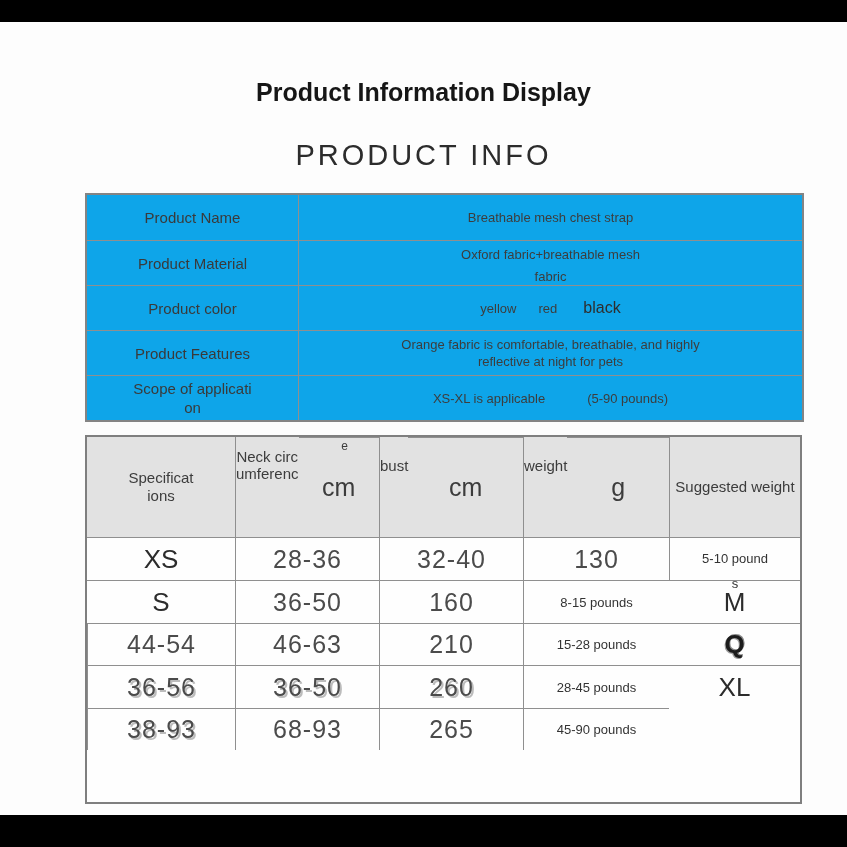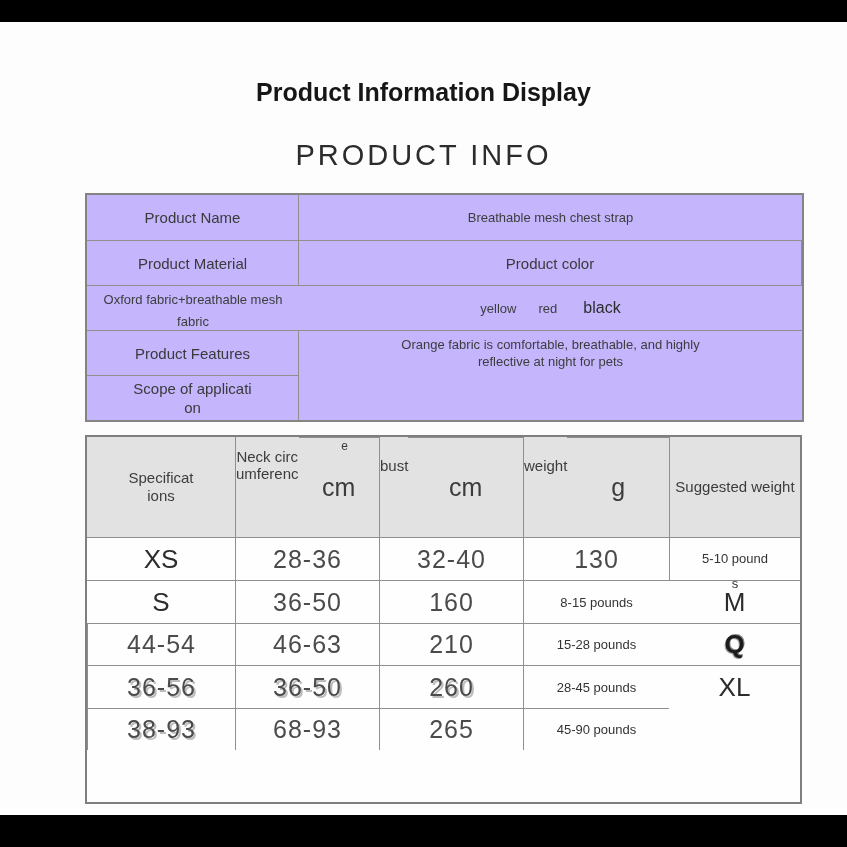--- a/index.html
+++ b/index.html
@@ -20,21 +20,21 @@
     position: absolute; top: 139px; left: 0; width: 100%;
     text-align: center; font-size: 29px; font-weight: 500;
     letter-spacing: 3px; color: #2c2c2c;
   }
 
   
   .info-table {
     position: absolute; left: 85px; top: 193px; width: 719px;
     border: 2px solid #848484;
     display: grid; grid-template-columns: 212px 1fr; grid-auto-rows: 45px;
-    background: #c4b5fd;
+    background: #0ea5e9;
   }
   .i-cell {
     border-top: 1px solid #8f8f8f;
     display: flex; align-items: center; justify-content: center;
     overflow: visible;
   }
   .i-cell.r0 { border-top: none; }
   .i-label { border-right: 1px solid #8f8f8f; font-size: 15px; color: #3a3a3a; flex-direction: column; line-height: 19px; }
   .i-value { font-size: 13px; color: #3d3d3d; flex-direction: column; line-height: 17px; position: relative; z-index: 1; }
   .i-value .drop { transform: translateY(5px); }
@@ -93,43 +93,50 @@
   <div class="bar bar-bottom"></div>
 
   <div class="main-title">Product Information Display</div>
   <div class="sub-title">PRODUCT INFO</div>
 
   <div class="info-table">
     <div class="i-cell i-label r0">Product Name</div>
     <div class="i-cell i-value r0">Breathable mesh chest strap</div>
 
     <div class="i-cell i-label">Product Material</div>
-    <div class="i-cell i-label">Product color</div>
-
     <div class="i-cell i-value">
       <span>Oxford fabric+breathable mesh</span>
       <span class="drop">fabric</span>
     </div>
+
+    <div class="i-cell i-label">Product color</div>
     <div class="i-cell i-value">
       <span class="color-row">
         <span class="c1">yellow</span>
         <span class="c2">red</span>
         <span class="c3">black</span>
       </span>
     </div>
 
     <div class="i-cell i-label">Product Features</div>
     <div class="i-cell i-value">
       <span>Orange fabric is comfortable, breathable, and highly</span>
       <span>reflective at night for pets</span>
     </div>
 
     <div class="i-cell i-label">
       <span>Scope of applicati</span>
       <span>on</span>
+    </div>
+    <div class="i-cell i-value">
+      <span class="scope-row">
+        <span>XS-XL is applicable</span>
+        <span class="gap"></span>
+        <span>(5-90 pounds)</span>
+      </span>
     </div>
   </div>
 
   <div class="size-table">
 
     <div class="s-cell hdr c0">
       <span class="hdr-stack">
         <span>Specificat</span>
         <span>ions</span>
       </span>

